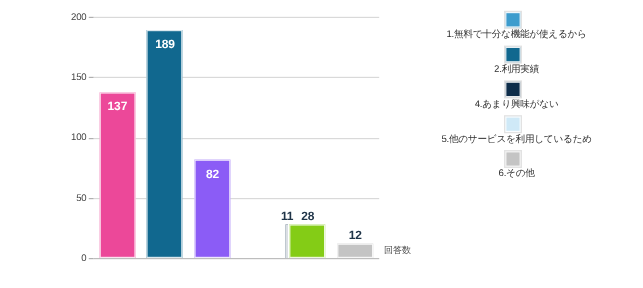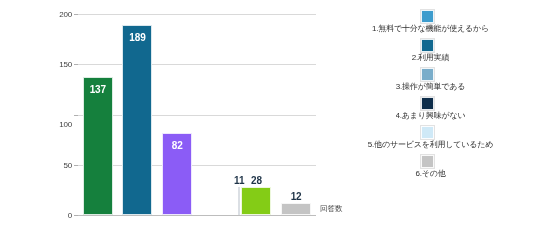--- a/index.html
+++ b/index.html
@@ -156,31 +156,31 @@
   <div id="plot-area">
     <div id="gridlines">
         <div class="gridline baseline" style="top: 201px;"></div>
         <div class="tick-mark" style="top: 201px;"></div>
         <div class="tick-label" style="top: 201px;">0</div>
         <div class="gridline" style="top: 150.75px;"></div>
         <div class="tick-mark" style="top: 150.75px;"></div>
         <div class="tick-label" style="top: 150.75px;">50</div>
         <div class="gridline" style="top: 100.5px;"></div>
         <div class="tick-mark" style="top: 100.5px;"></div>
-        <div class="tick-label" style="top: 110px; text-align: center;">100</div>
+        <div class="tick-label" style="top: 100px; text-align: center;">100</div>
         <div class="gridline" style="top: 50.25px;"></div>
         <div class="tick-mark" style="top: 50.25px;"></div>
         <div class="tick-label" style="top: 50.25px;">150</div>
         <div class="gridline" style="top: 0px;"></div>
         <div class="tick-mark" style="top: 0px;"></div>
         <div class="tick-label" style="top: 0px;">200</div>
       </div>
     <div id="bars">
         <div class="bar-slot">
-          <div class="bar" style="height: 137.685px; background: #15803d;">
+          <div class="bar" style="height: 137.685px; background: #ec4899;">
             <div class="bar-value inside">137</div>
           </div>
         </div>
         <div class="bar-slot">
           <div class="bar" style="height: 189.945px; background: rgb(17, 104, 143);">
             <div class="bar-value inside">189</div>
           </div>
         </div>
         <div class="bar-slot">
           <div class="bar" style="height: 82.41px; background: #8b5cf6;">
@@ -210,24 +210,20 @@
   <div id="legend">
       <div class="legend-item">
         <span class="legend-swatch" style="background: rgb(61, 156, 205);"></span>
         <span class="legend-text">1.無料で十分な機能が使えるから</span>
       </div>
       <div class="legend-item">
         <span class="legend-swatch" style="background: rgb(17, 104, 143);"></span>
         <span class="legend-text">2.利用実績</span>
       </div>
       <div class="legend-item">
-        <span class="legend-swatch" style="background: rgb(122, 173, 202);"></span>
-        <span class="legend-text">3.操作が簡単である</span>
-      </div>
-      <div class="legend-item">
         <span class="legend-swatch" style="background: rgb(14, 45, 74);"></span>
         <span class="legend-text">4.あまり興味がない</span>
       </div>
       <div class="legend-item">
         <span class="legend-swatch" style="background: rgb(207, 233, 247);"></span>
         <span class="legend-text">5.他のサービスを利用しているため</span>
       </div>
       <div class="legend-item">
         <span class="legend-swatch" style="background: rgb(196, 196, 196);"></span>
         <span class="legend-text">6.その他</span>

